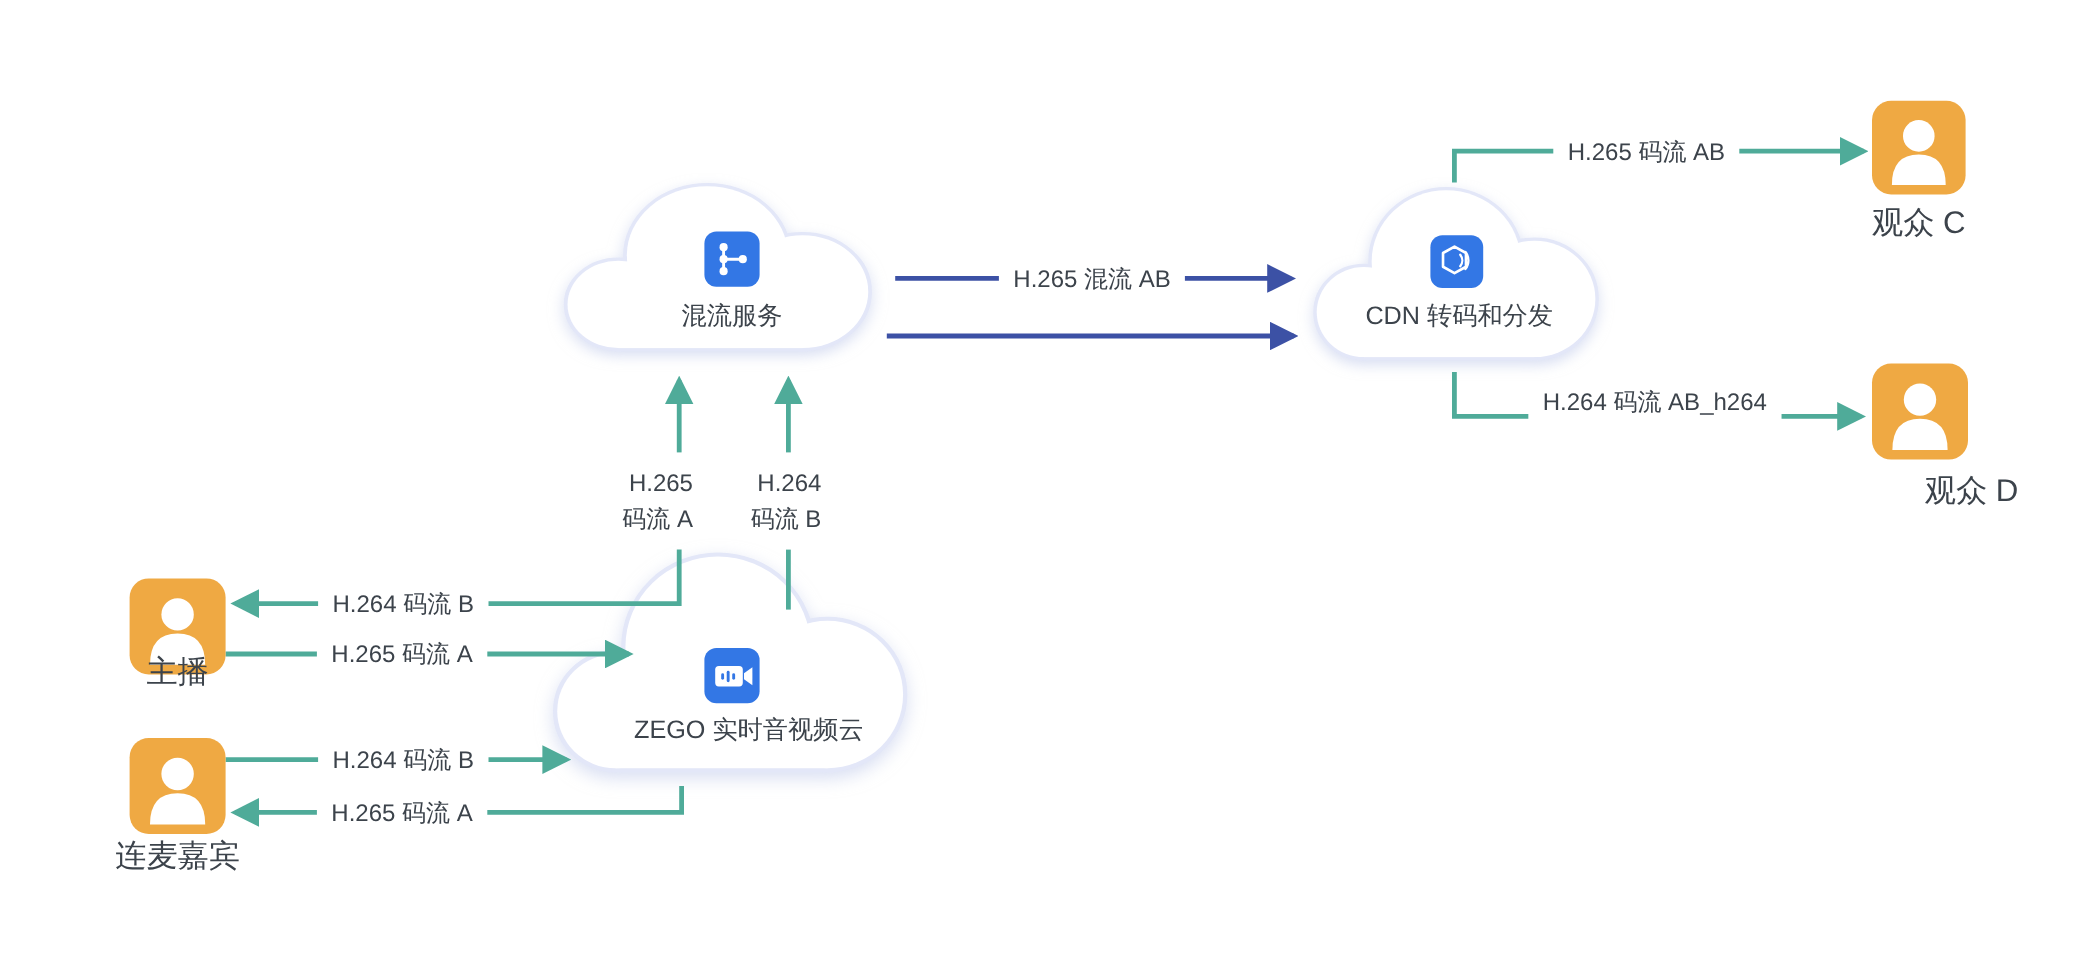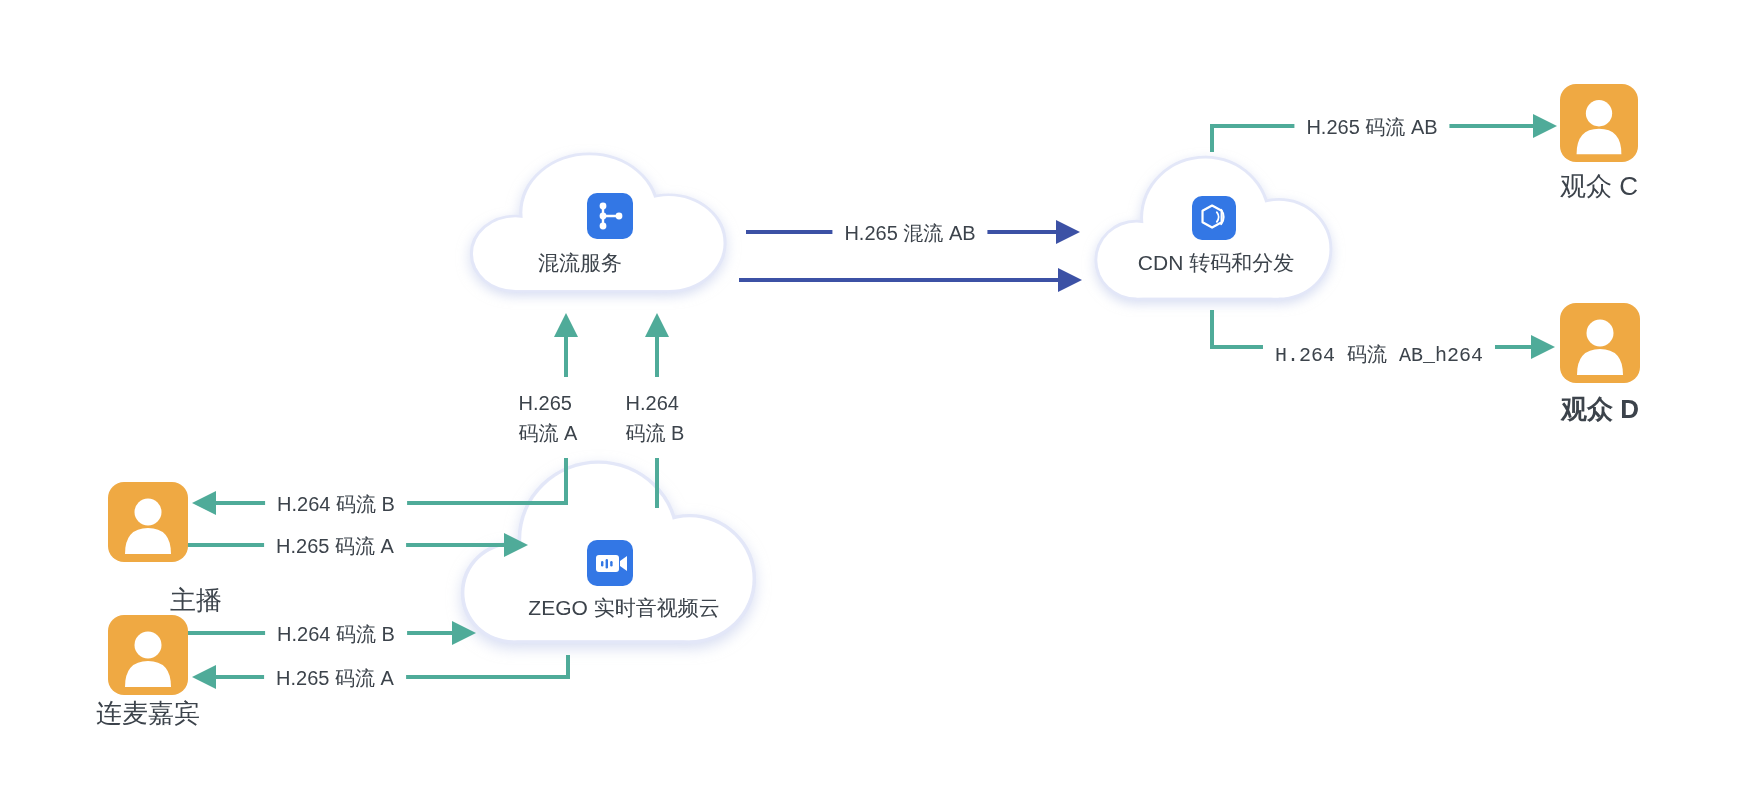--- a/index.html
+++ b/index.html
@@ -18,21 +18,21 @@
   .cloud-fill{fill:#fff;}
   .node-icon{position:absolute;z-index:3;background:var(--icon_blue);border-radius:10px;
              display:flex;align-items:center;justify-content:center;}
   .person{position:absolute;z-index:3;background:var(--orange);border-radius:16px;
           display:flex;align-items:center;justify-content:center;}
   .caption{position:absolute;z-index:4;transform:translate(-50%,-50%);
            font-size:26px;font-weight:500;white-space:nowrap;color:var(--text);text-align:center;}
   .cloud-title{font-size:21px;font-weight:500;}
   .edge-label{position:absolute;z-index:3;transform:translate(-50%,-50%);
               font-size:20px;color:var(--text);background:#fff;padding:2px 12px;
-              white-space:pre-line;text-align:left;line-height:1.5;}
+              white-space:pre-line;text-align:right;line-height:1.5;}
   .edge-label.no-bg{background:transparent;padding:0;}
 </style>
 </head>
 <body>
 
 <div class="canvas">
 
   <svg class="cloud" style="left:450px;top:143px;width:300px;height:163px;" viewBox="0 0 340 215" preserveAspectRatio="none">
     <g style="filter:drop-shadow(0 5px 7px rgba(186,196,232,0.55));">
       <g class="cloud-stroke">
@@ -118,37 +118,37 @@
   <div class="edge-label" style="left:336px;top:504px;">H.264 码流 B</div>
   <div class="edge-label" style="left:335px;top:546px;">H.265 码流 A</div>
   <div class="edge-label" style="left:336px;top:634px;">H.264 码流 B</div>
   <div class="edge-label" style="left:335px;top:678px;">H.265 码流 A</div>
   <div class="edge-label no-bg" style="left:548px;top:418px;">H.265
 码流 A</div>
   <div class="edge-label no-bg" style="left:655px;top:418px;">H.264
 码流 B</div>
   <div class="edge-label" style="left:910px;top:233px;">H.265 混流 AB</div>
   <div class="edge-label" style="left:1372px;top:127px;">H.265 码流 AB</div>
-  <div class="edge-label" style="left:1379px;top:356px;font-family:Liberation Mono, monospace;">H.264 码流 AB_h264</div>
+  <div class="edge-label" style="left:1379px;top:336px;">H.264 码流 AB_h264</div>
 
   <div class="node-icon" style="left:587px;top:193px;width:46px;height:46px;">
     <svg width="46" height="46" viewBox="0 0 46 46">
       <g stroke="#fff" stroke-width="2.4" fill="none" stroke-linecap="round">
         <line x1="16" y1="13" x2="16" y2="33"></line>
           <line x1="16" y1="23" x2="31" y2="23"></line>
       </g>
       <g fill="#fff">
         <circle cx="16" cy="13" r="3.4"></circle>
           <circle cx="16" cy="23" r="3.4"></circle>
         <circle cx="16" cy="33" r="3.4"></circle>
           <circle cx="32" cy="23" r="3.4"></circle>
       </g>
     </svg>
   </div>
-  <div class="caption cloud-title" style="left:580px;top:263px;text-align:center;">混流服务</div>
+  <div class="caption cloud-title" style="left:610px;top:263px;text-align:center;">混流服务</div>
 
   <div class="node-icon" style="left:587px;top:540px;width:46px;height:46px;">
     <svg width="46" height="46" viewBox="0 0 46 46">
       <rect x="9" y="15" width="23" height="17" rx="3" fill="#fff"></rect>
       <g fill="var(--icon_blue)">
         <rect x="14" y="21" width="2.4" height="5.5" rx="1.2"></rect>
         <rect x="18.6" y="19" width="2.4" height="9.5" rx="1.2"></rect>
         <rect x="23.2" y="21" width="2.4" height="5.5" rx="1.2"></rect>
       </g>
       <path d="M33 21 L40 16 L40 31 L33 26 Z" fill="#fff"></path>
@@ -168,21 +168,21 @@
     </svg>
   </div>
   <div class="caption cloud-title" style="left:1216px;top:263px;">CDN 转码和分发</div>
 
   <div class="person" style="left:108px;top:482px;width:80px;height:80px;">
     <svg width="80" height="80" viewBox="0 0 80 80">
       <circle cx="40" cy="30" r="13.5" fill="#fff"></circle>
       <path d="M17 72 q0 -26 23 -26 q23 0 23 26 z" fill="#fff"></path>
     </svg>
   </div>
-  <div class="caption" style="left:148px;top:600px;margin-left:48px;">主播</div>
+  <div class="caption" style="left:148px;top:560px;">主播</div>
 
   <div class="person" style="left:108px;top:615px;width:80px;height:80px;">
     <svg width="80" height="80" viewBox="0 0 80 80">
       <circle cx="40" cy="30" r="13.5" fill="#fff"></circle>
       <path d="M17 72 q0 -26 23 -26 q23 0 23 26 z" fill="#fff"></path>
     </svg>
   </div>
   <div class="caption" style="left:148px;top:713px;">连麦嘉宾</div>
 
   <div class="person" style="left:1560px;top:84px;width:78px;height:78px;">
@@ -192,15 +192,15 @@
     </svg>
   </div>
   <div class="caption" style="left:1599px;top:186px;">观众 C</div>
 
   <div class="person" style="left:1560px;top:303px;width:80px;height:80px;">
     <svg width="80" height="80" viewBox="0 0 80 80">
       <circle cx="40" cy="30" r="13.5" fill="#fff"></circle>
       <path d="M17 72 q0 -26 23 -26 q23 0 23 26 z" fill="#fff"></path>
     </svg>
   </div>
-  <div class="caption" style="left:1600px;top:409px;font-weight:bold;">观众 D</div>
+  <div class="caption" style="left:1643px;top:409px;">观众 D</div>
 
 </div>
 
 </body></html>

